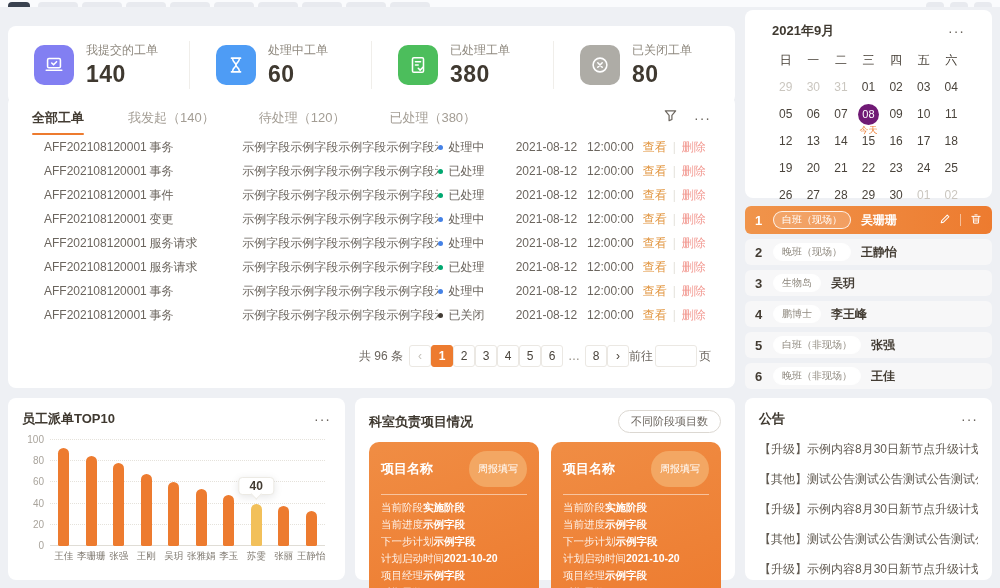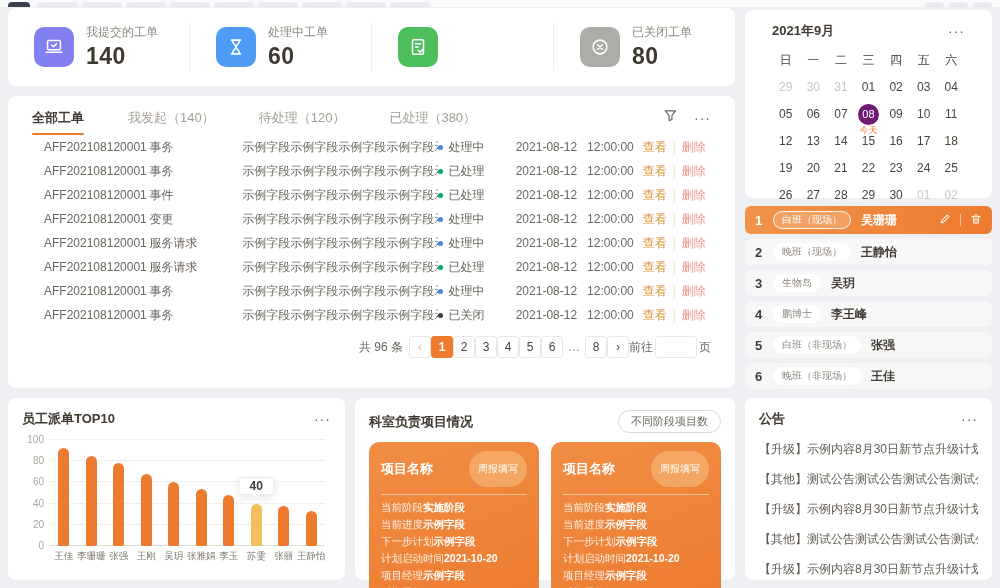--- a/index.html
+++ b/index.html
@@ -11,21 +11,21 @@
     color:#433c33;
   }
   .panel { position:absolute; background:#fff; border-radius:8px; }
 
   
   #topstrip { position:absolute; top:0; left:0; width:1000px; height:7px; background:#fafbfd; overflow:hidden; }
   .tstab { position:absolute; top:2px; height:12px; border-radius:4px 4px 0 0; background:#e8eaef; }
   .tstab.dark { background:#39414f; }
 
   
-  #statsPanel { left:8px; top:8px; width:727px; height:78px; display:flex; align-items:center; }
+  #statsPanel { left:8px; top:26px; width:727px; height:78px; display:flex; align-items:center; }
   .stat { flex:1; display:flex; align-items:center; gap:12px; padding-left:26px; height:48px; }
   .stat + .stat { border-left:1px solid #f0eeea; }
   .stat-icon { width:40px; height:40px; border-radius:10px; display:flex; align-items:center; justify-content:center; flex:none; }
   .stat-label { font-size:12px; color:#8f897f; margin-bottom:2px; }
   .stat-value { font-size:23px; font-weight:700; color:#3f3930; letter-spacing:.5px; }
 
   
   #tablePanel { left:8px; top:96px; width:727px; height:292px; padding:12px 24px 10px; }
   .tabs { display:flex; align-items:center; }
   .tab { font-size:13px; color:#a39d94; margin-right:44px; cursor:pointer; position:relative; padding-bottom:8px; }
@@ -35,21 +35,21 @@
   .more-dots { font-size:14px; color:#6b655e; letter-spacing:1px; cursor:pointer; line-height:1; }
   .thead { display:flex; align-items:center; background:#f6f5f2; height:26px; border-radius:2px; margin-top:10px;
            font-size:12px; font-weight:700; color:#5d574f; }
   .trow { display:flex; align-items:center; height:24px; font-size:12px; color:#6b655e; }
   .c0{width:120px; padding-left:12px;} .c1{width:95px;} .c2{width:200px; white-space:nowrap; overflow:hidden;}
   .c3{width:80px;} .c4{width:130px;} .c5{width:70px;}
   .dot { display:inline-block; width:5px; height:5px; border-radius:50%; margin-right:6px; vertical-align:1px; }
   .act-view { color:#e2953f; cursor:pointer; }
   .act-sep { color:#e5e2dc; margin:0 6px; }
   .act-del { color:#f2978f; cursor:pointer; }
-  .pagination { display:flex; align-items:center; justify-content:flex-end; margin-top:9px; font-size:12px; color:#6b655e; }
+  .pagination { display:flex; align-items:center; justify-content:flex-end; margin-top:18px; font-size:12px; color:#6b655e; }
   .ptotal { margin-right:6px; }
   .pbtn { min-width:22px; height:22px; border:1px solid #ebe8e3; background:#fff; border-radius:3px;
           display:flex; align-items:center; justify-content:center; font-size:12px; color:#4a443c; cursor:pointer;
           font-family:inherit; }
   .pbtn.active { background:#ed7b2f; border-color:#ed7b2f; color:#fff; font-weight:700; }
   .pbtn.prev { color:#c4c0b9; }
   .pbtn.ellip { border:none; background:none; color:#8f897f; }
   .goto { width:42px; height:22px; border:1px solid #ebe8e3; border-radius:3px; margin:0 2px; outline:none; font-family:inherit; }
 
   
@@ -151,20 +151,24 @@
         <div class="stat-value">60</div>
       </div>
     </div>
     <div class="stat">
       <div class="stat-icon" style="background:#4cbe5c">
         <svg viewBox="0 0 24 24" width="22" height="22" fill="none" stroke="#fff" stroke-width="1.7" stroke-linecap="round" stroke-linejoin="round">
           <rect x="6" y="4" width="12" height="16" rx="1.5"></rect>
           <path d="M9.2 8.5h5.6M9.2 12h3"></path>
           <path d="M12.3 15.6l2 2 3.4-3.4"></path>
         </svg>
+      </div>
+      <div class="stat-txt">
+        <div class="stat-label">已处理工单</div>
+        <div class="stat-value">380</div>
       </div>
     </div>
     <div class="stat">
       <div class="stat-icon" style="background:#aeaca6">
         <svg viewBox="0 0 24 24" width="22" height="22" fill="none" stroke="#fff" stroke-width="1.7" stroke-linecap="round">
           <circle cx="12" cy="12" r="7.5"></circle>
           <path d="M9.6 9.6l4.8 4.8M14.4 9.6l-4.8 4.8"></path>
         </svg>
       </div>
       <div class="stat-txt">

